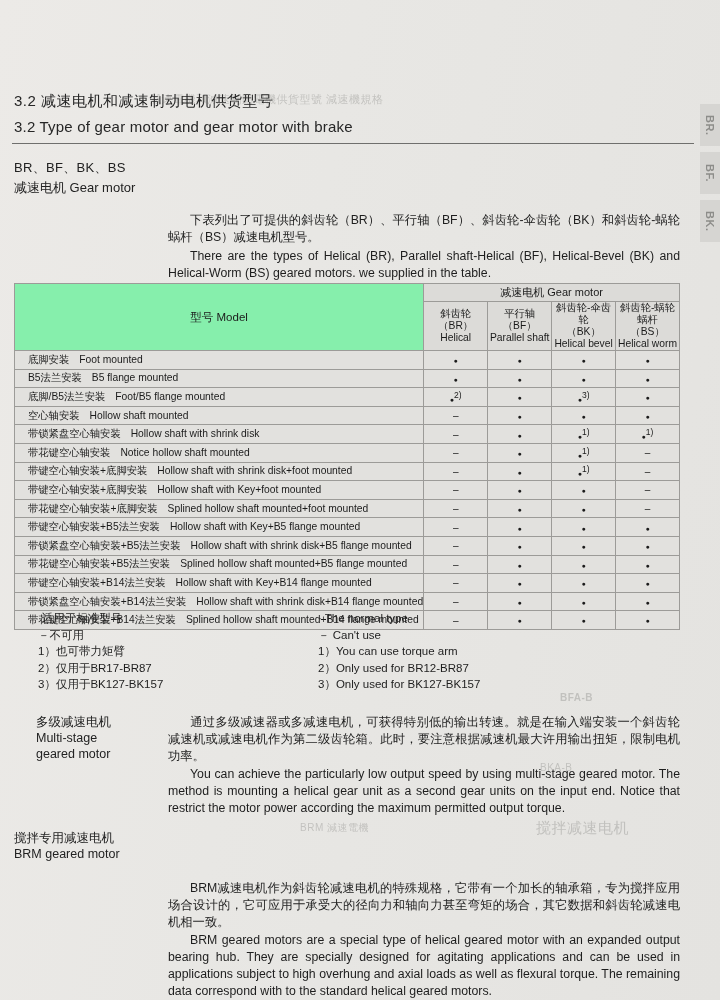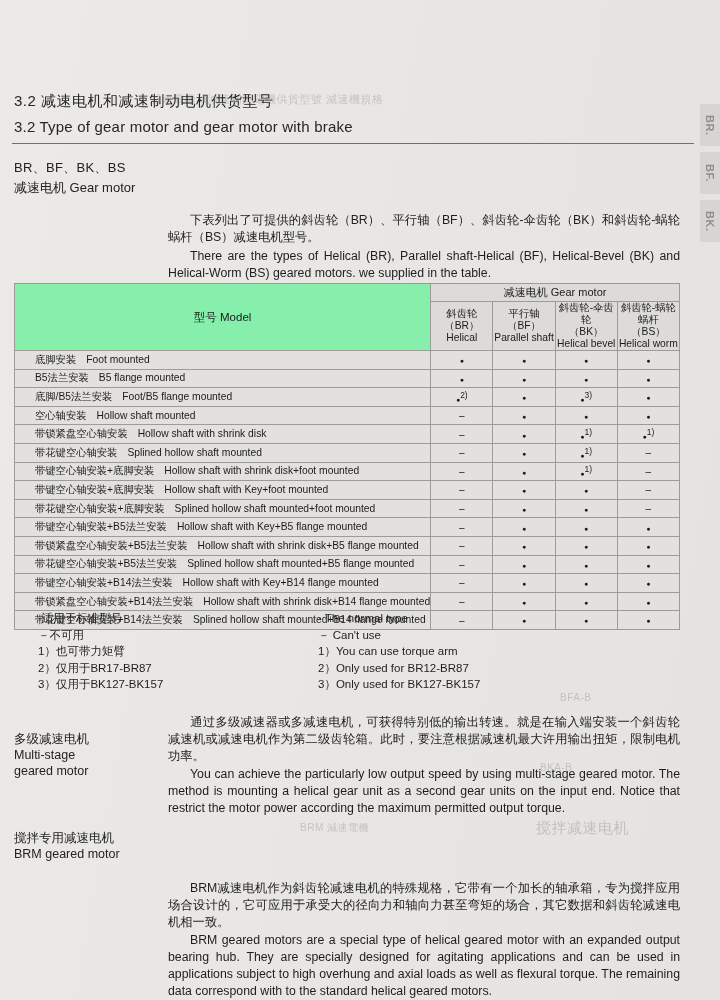--- a/index.html
+++ b/index.html
@@ -149,21 +149,21 @@
   .tbl .hd-col {
     text-align: center;
     vertical-align: middle;
     height: 44px;
     background: #dcdbd8;
     line-height: 12px;
     width: 69px;
   }
   .tbl .row-label {
     height: 17.6px;
-    padding-left: 20px;
+    padding-left: 13px;
     white-space: nowrap;
     font-size: 10.3px;
   }
   .tbl .row-label .en {
     padding-left: 10px;
     font-size: 10.3px;
   }
   .tbl .cell {
     text-align: center;
     vertical-align: middle;
@@ -195,21 +195,21 @@
   .legend.col2 { left: 318px; }
 
   
   .side-label {
     position: absolute;
     left: 14px;
     font-size: 12.5px;
     line-height: 16px;
     color: #222;
   }
-  .side-label.multi { top: 731px; }
+  .side-label.multi { top: 714px; margin-left: 22px; }
   .side-label.brm { top: 830px; }
 
   .body-para {
     position: absolute;
     left: 168px;
     width: 512px;
     font-size: 12.3px;
     line-height: 17px;
     text-align: justify;
     color: #1e1e1e;
@@ -225,21 +225,21 @@
     color: rgba(120,120,118,0.33);
     font-size: 11px;
     line-height: 15px;
     pointer-events: none;
     user-select: none;
     letter-spacing: 0.5px;
   }
   .ghost.g1 { left: 150px; top: 92px; width: 440px; }
   .ghost.g2 { left: 560px; top: 380px; width: 120px; font-size: 10px; }
   .ghost.g3 { left: 520px; top: 612px; width: 170px; font-size: 11px; }
-  .ghost.g4 { left: 560px; top: 690px; width: 120px; font-size: 10px; }
+  .ghost.g4 { left: 560px; top: 690px; width: 120px; font-size: 10px; font-weight: bold; }
   .ghost.g5 { left: 540px; top: 760px; width: 140px; font-size: 10px; }
   .ghost.g6 { left: 520px; top: 820px; width: 160px; font-size: 15px; margin-left: 16px; }
   .ghost.g7 { left: 300px; top: 820px; width: 160px; font-size: 10px; }
 </style>
 </head>
 <body>
 
 <div class="page">
 
   <div class="ghost g1">減速電機和減速制動電機供貨型號 減速機規格</div>
@@ -317,21 +317,21 @@
           <td class="cell"><span class="dot"></span></td>
         </tr>
         <tr>
           <td class="row-label"><span>带锁紧盘空心轴安装</span><span class="en">Hollow shaft with shrink disk</span></td>
           <td class="cell"><span class="dash">–</span></td>
           <td class="cell"><span class="dot"></span></td>
           <td class="cell"><span class="dot"></span><span class="sup">1)</span></td>
           <td class="cell"><span class="dot"></span><span class="sup">1)</span></td>
         </tr>
         <tr>
-          <td class="row-label"><span>带花键空心轴安装</span><span class="en">Splined hollow shaft mounted</span></td>
+          <td class="row-label"><span>带花键空心轴安装</span><span class="en">Notice hollow shaft mounted</span></td>
           <td class="cell"><span class="dash">–</span></td>
           <td class="cell"><span class="dot"></span></td>
           <td class="cell"><span class="dot"></span><span class="sup">1)</span></td>
           <td class="cell"><span class="dash">–</span></td>
         </tr>
         <tr>
           <td class="row-label"><span>带键空心轴安装+底脚安装</span><span class="en">Hollow shaft with shrink disk+foot mounted</span></td>
           <td class="cell"><span class="dash">–</span></td>
           <td class="cell"><span class="dot"></span></td>
           <td class="cell"><span class="dot"></span><span class="sup">1)</span></td>

